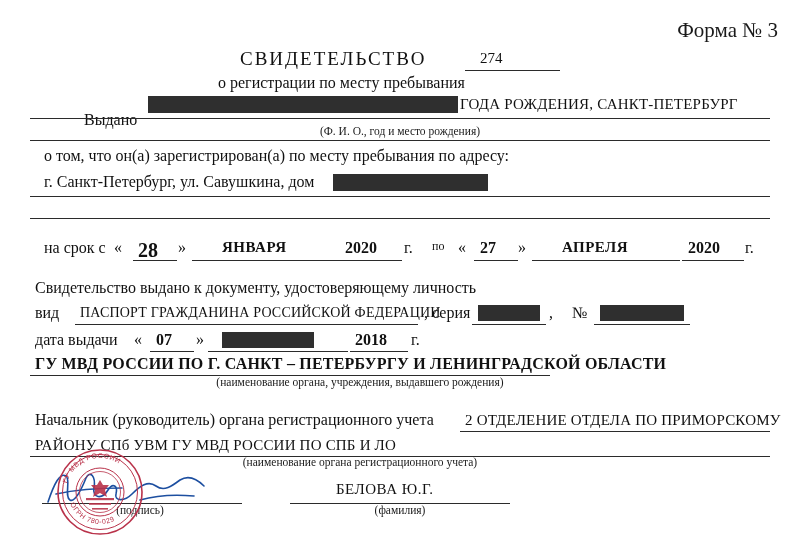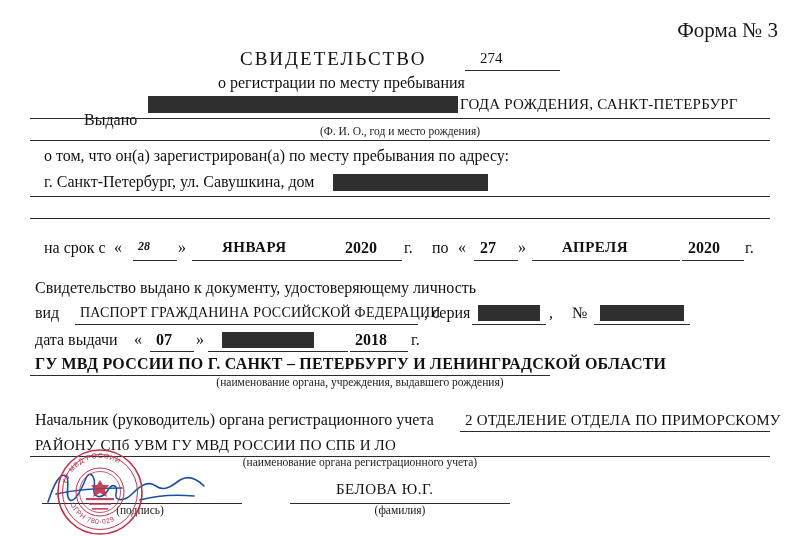--- a/index.html
+++ b/index.html
@@ -81,26 +81,26 @@
   .r-addr { top: 173px; left: 44px; font-size: 16px; }
   .r-addr-redact { top: 174px; left: 333px; width: 155px; height: 17px; }
   .r-addr-rule { top: 196px; left: 30px; width: 740px; }
 
   .r-addr2-rule { top: 218px; left: 30px; width: 740px; }
   .r-addr-cap { top: 203px; left: 30px; width: 740px; }
 
   
   .r-srok { top: 239px; left: 44px; font-size: 16px; }
   .q1 { top: 239px; left: 114px; font-size: 16px; }
-  .day1 { top: 239px; left: 138px; font-size: 12px; font-weight: bold; font-style: italic; }
+  .day1 { top: 239px; left: 138px; font-size: 20px; font-weight: bold; }
   .q2 { top: 239px; left: 178px; font-size: 16px; }
   .mon1 { top: 239px; left: 222px; font-size: 15px; font-weight: bold; letter-spacing: 0.5px; }
   .yr1 { top: 239px; left: 345px; font-size: 16px; font-weight: bold; }
   .g1 { top: 239px; left: 404px; font-size: 16px; }
-  .po { top: 239px; left: 432px; font-size: 16px; }
+  .po { top: 239px; left: 432px; font-size: 12px; }
   .q3 { top: 239px; left: 458px; font-size: 16px; }
   .day2 { top: 239px; left: 480px; font-size: 16px; font-weight: bold; }
   .q4 { top: 239px; left: 518px; font-size: 16px; }
   .mon2 { top: 239px; left: 562px; font-size: 15px; font-weight: bold; letter-spacing: 0.5px; }
   .yr2 { top: 239px; left: 688px; font-size: 16px; font-weight: bold; }
   .g2 { top: 239px; left: 745px; font-size: 16px; }
 
   .u-day1 { top: 260px; left: 133px; width: 44px; }
   .u-mon1 { top: 260px; left: 192px; width: 148px; }
   .u-yr1 { top: 260px; left: 340px; width: 62px; }

